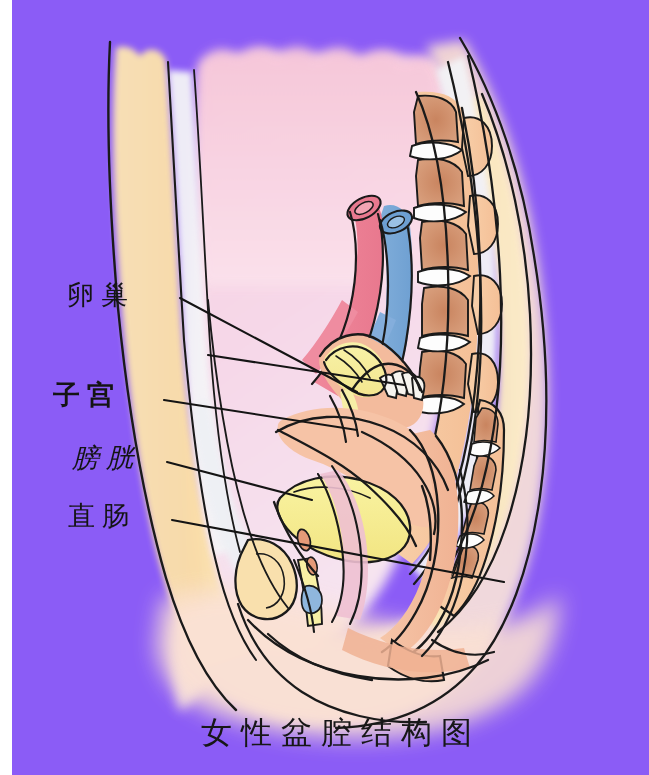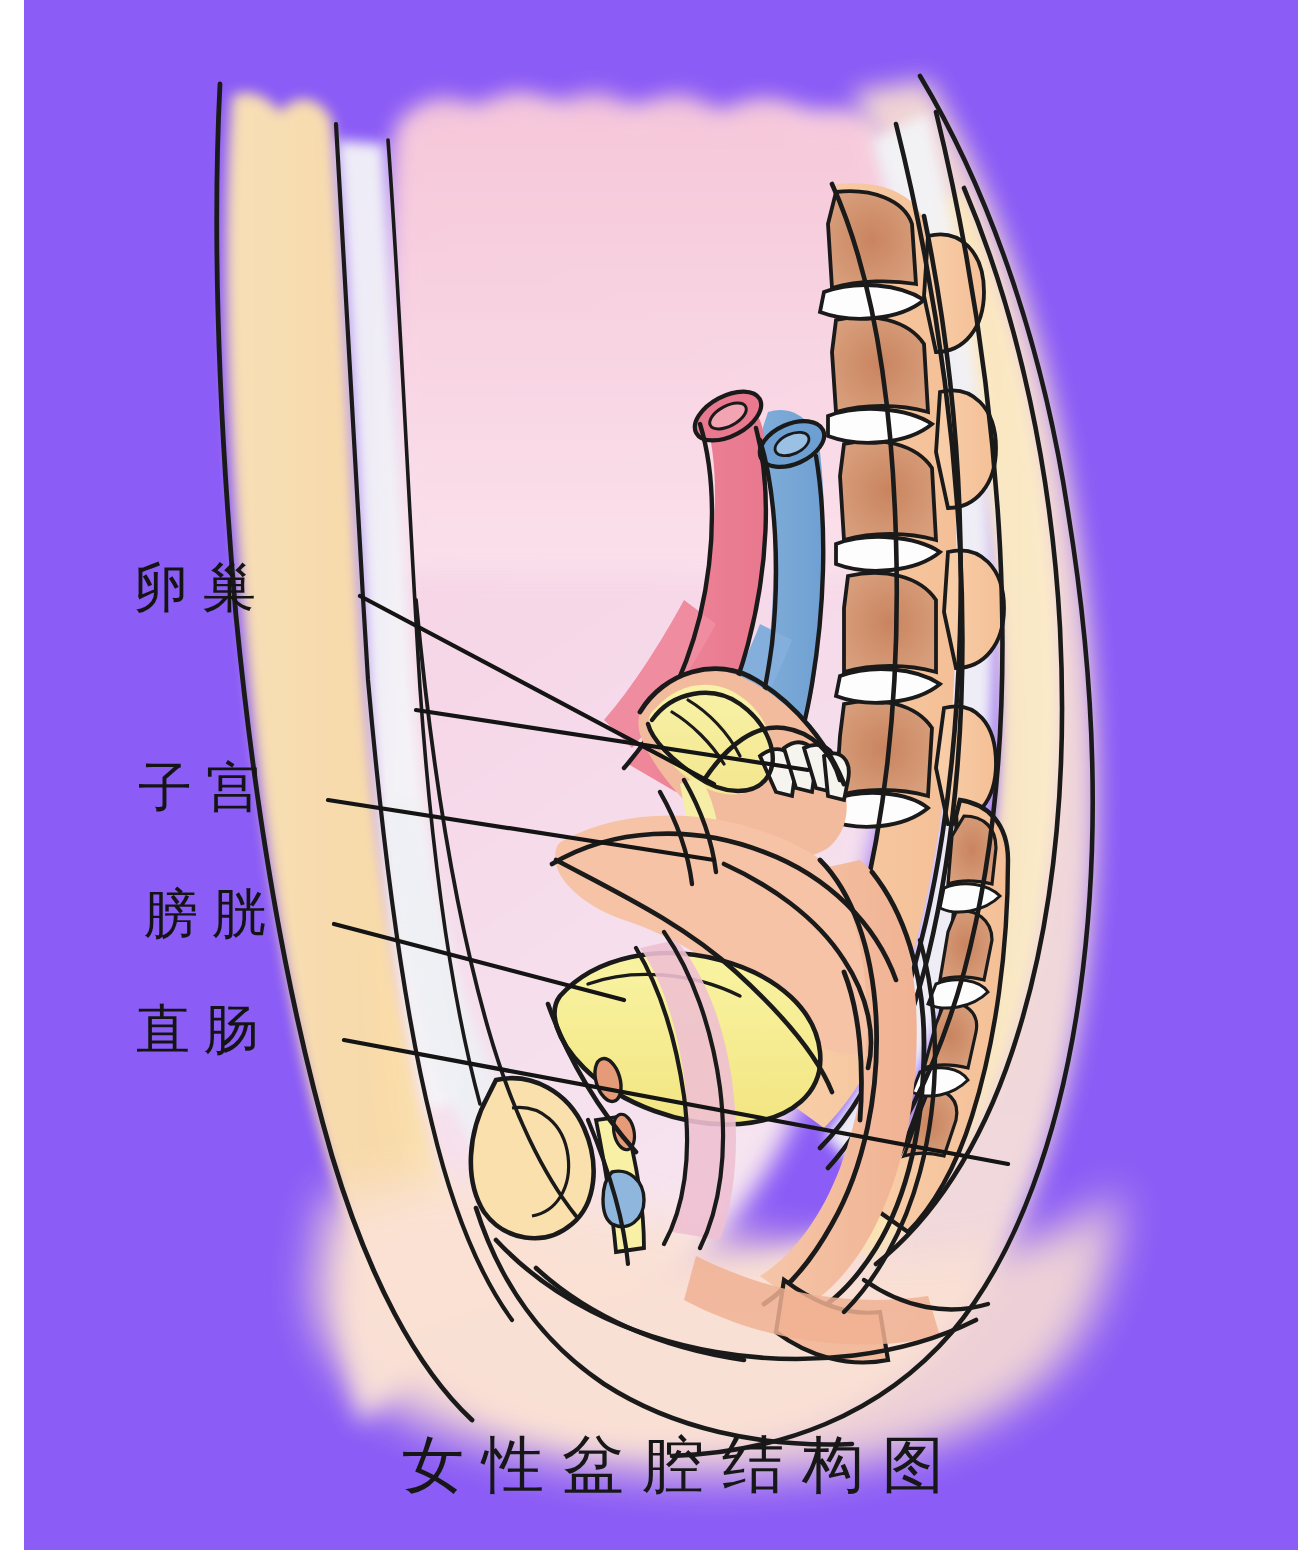--- a/index.html
+++ b/index.html
@@ -341,19 +341,19 @@
     <g stroke="#141414" stroke-width="2.1" fill="none" stroke-linecap="round">
       <line x1="168" y1="298" x2="345" y2="392"></line>
       <line x1="196" y1="355" x2="392" y2="385"></line>
       <line x1="152" y1="400" x2="345" y2="430"></line>
       <line x1="155" y1="462" x2="300" y2="500"></line>
       <line x1="160" y1="520" x2="492" y2="582"></line>
     </g>
   </svg>
 
   <div class="label-text" style="left:55px;  top:281px;">卵巢</div>
-  <div class="label-text" style="left:57px;  top:381px;">子宫</div>
-  <div class="label-text" style="left:60px;  top:444px;">膀胱</div>
+  <div class="label-text" style="left:41px;  top:381px;font-weight:bold;">子宫</div>
+  <div class="label-text" style="left:60px;  top:444px;font-style:italic;">膀胱</div>
   <div class="label-text" style="left:56px;  top:502px;">直肠</div>
 
   <div id="caption-text">女性盆腔结构图</div>
 
 </div>
 
 </body></html>

